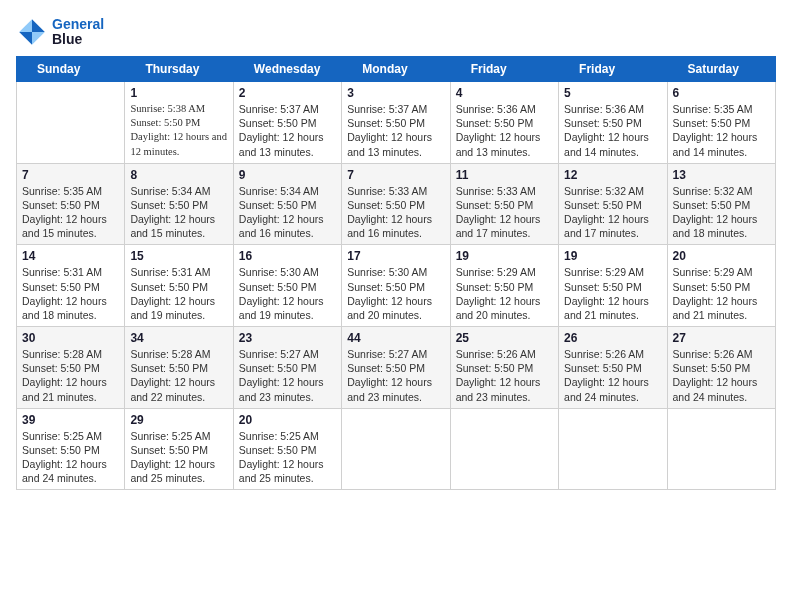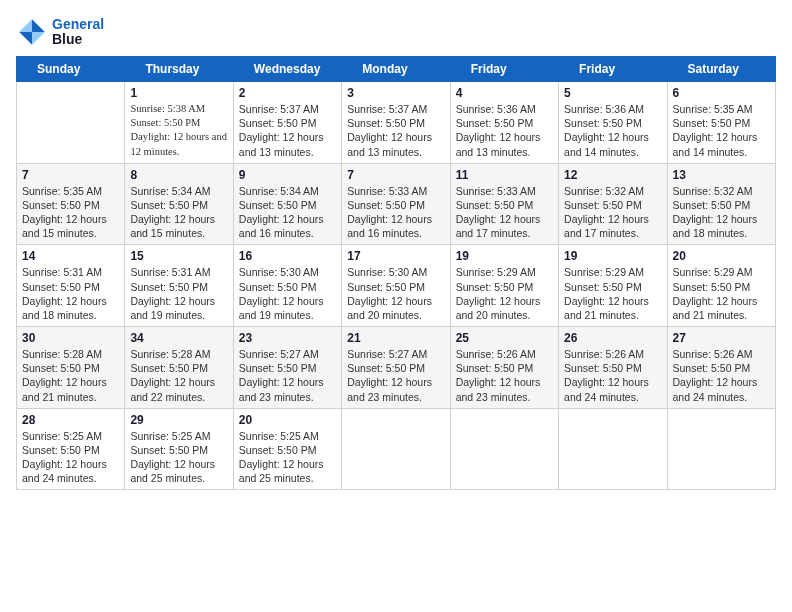--- a/index.html
+++ b/index.html
@@ -261,21 +261,21 @@
 Sunset: 5:50 PM
 Daylight: 12 hours and 22 minutes.</div>
         </td>
         <td>
           <div class="day-num">23</div>
           <div class="day-detail" style="white-space: pre-line;">Sunrise: 5:27 AM
 Sunset: 5:50 PM
 Daylight: 12 hours and 23 minutes.</div>
         </td>
         <td>
-          <div class="day-num">21</div>
+          <div class="day-num">44</div>
           <div class="day-detail" style="white-space: pre-line;">Sunrise: 5:27 AM
 Sunset: 5:50 PM
 Daylight: 12 hours and 23 minutes.</div>
         </td>
         <td>
           <div class="day-num">25</div>
           <div class="day-detail" style="white-space: pre-line;">Sunrise: 5:26 AM
 Sunset: 5:50 PM
 Daylight: 12 hours and 23 minutes.</div>
         </td>
@@ -287,21 +287,21 @@
         </td>
         <td>
           <div class="day-num">27</div>
           <div class="day-detail" style="white-space: pre-line;">Sunrise: 5:26 AM
 Sunset: 5:50 PM
 Daylight: 12 hours and 24 minutes.</div>
         </td>
       </tr>
       <tr>
         <td>
-          <div class="day-num">28</div>
+          <div class="day-num">39</div>
           <div class="day-detail" style="white-space: pre-line;">Sunrise: 5:25 AM
 Sunset: 5:50 PM
 Daylight: 12 hours and 24 minutes.</div>
         </td>
         <td>
           <div class="day-num">29</div>
           <div class="day-detail" style="white-space: pre-line;">Sunrise: 5:25 AM
 Sunset: 5:50 PM
 Daylight: 12 hours and 25 minutes.</div>
         </td>

